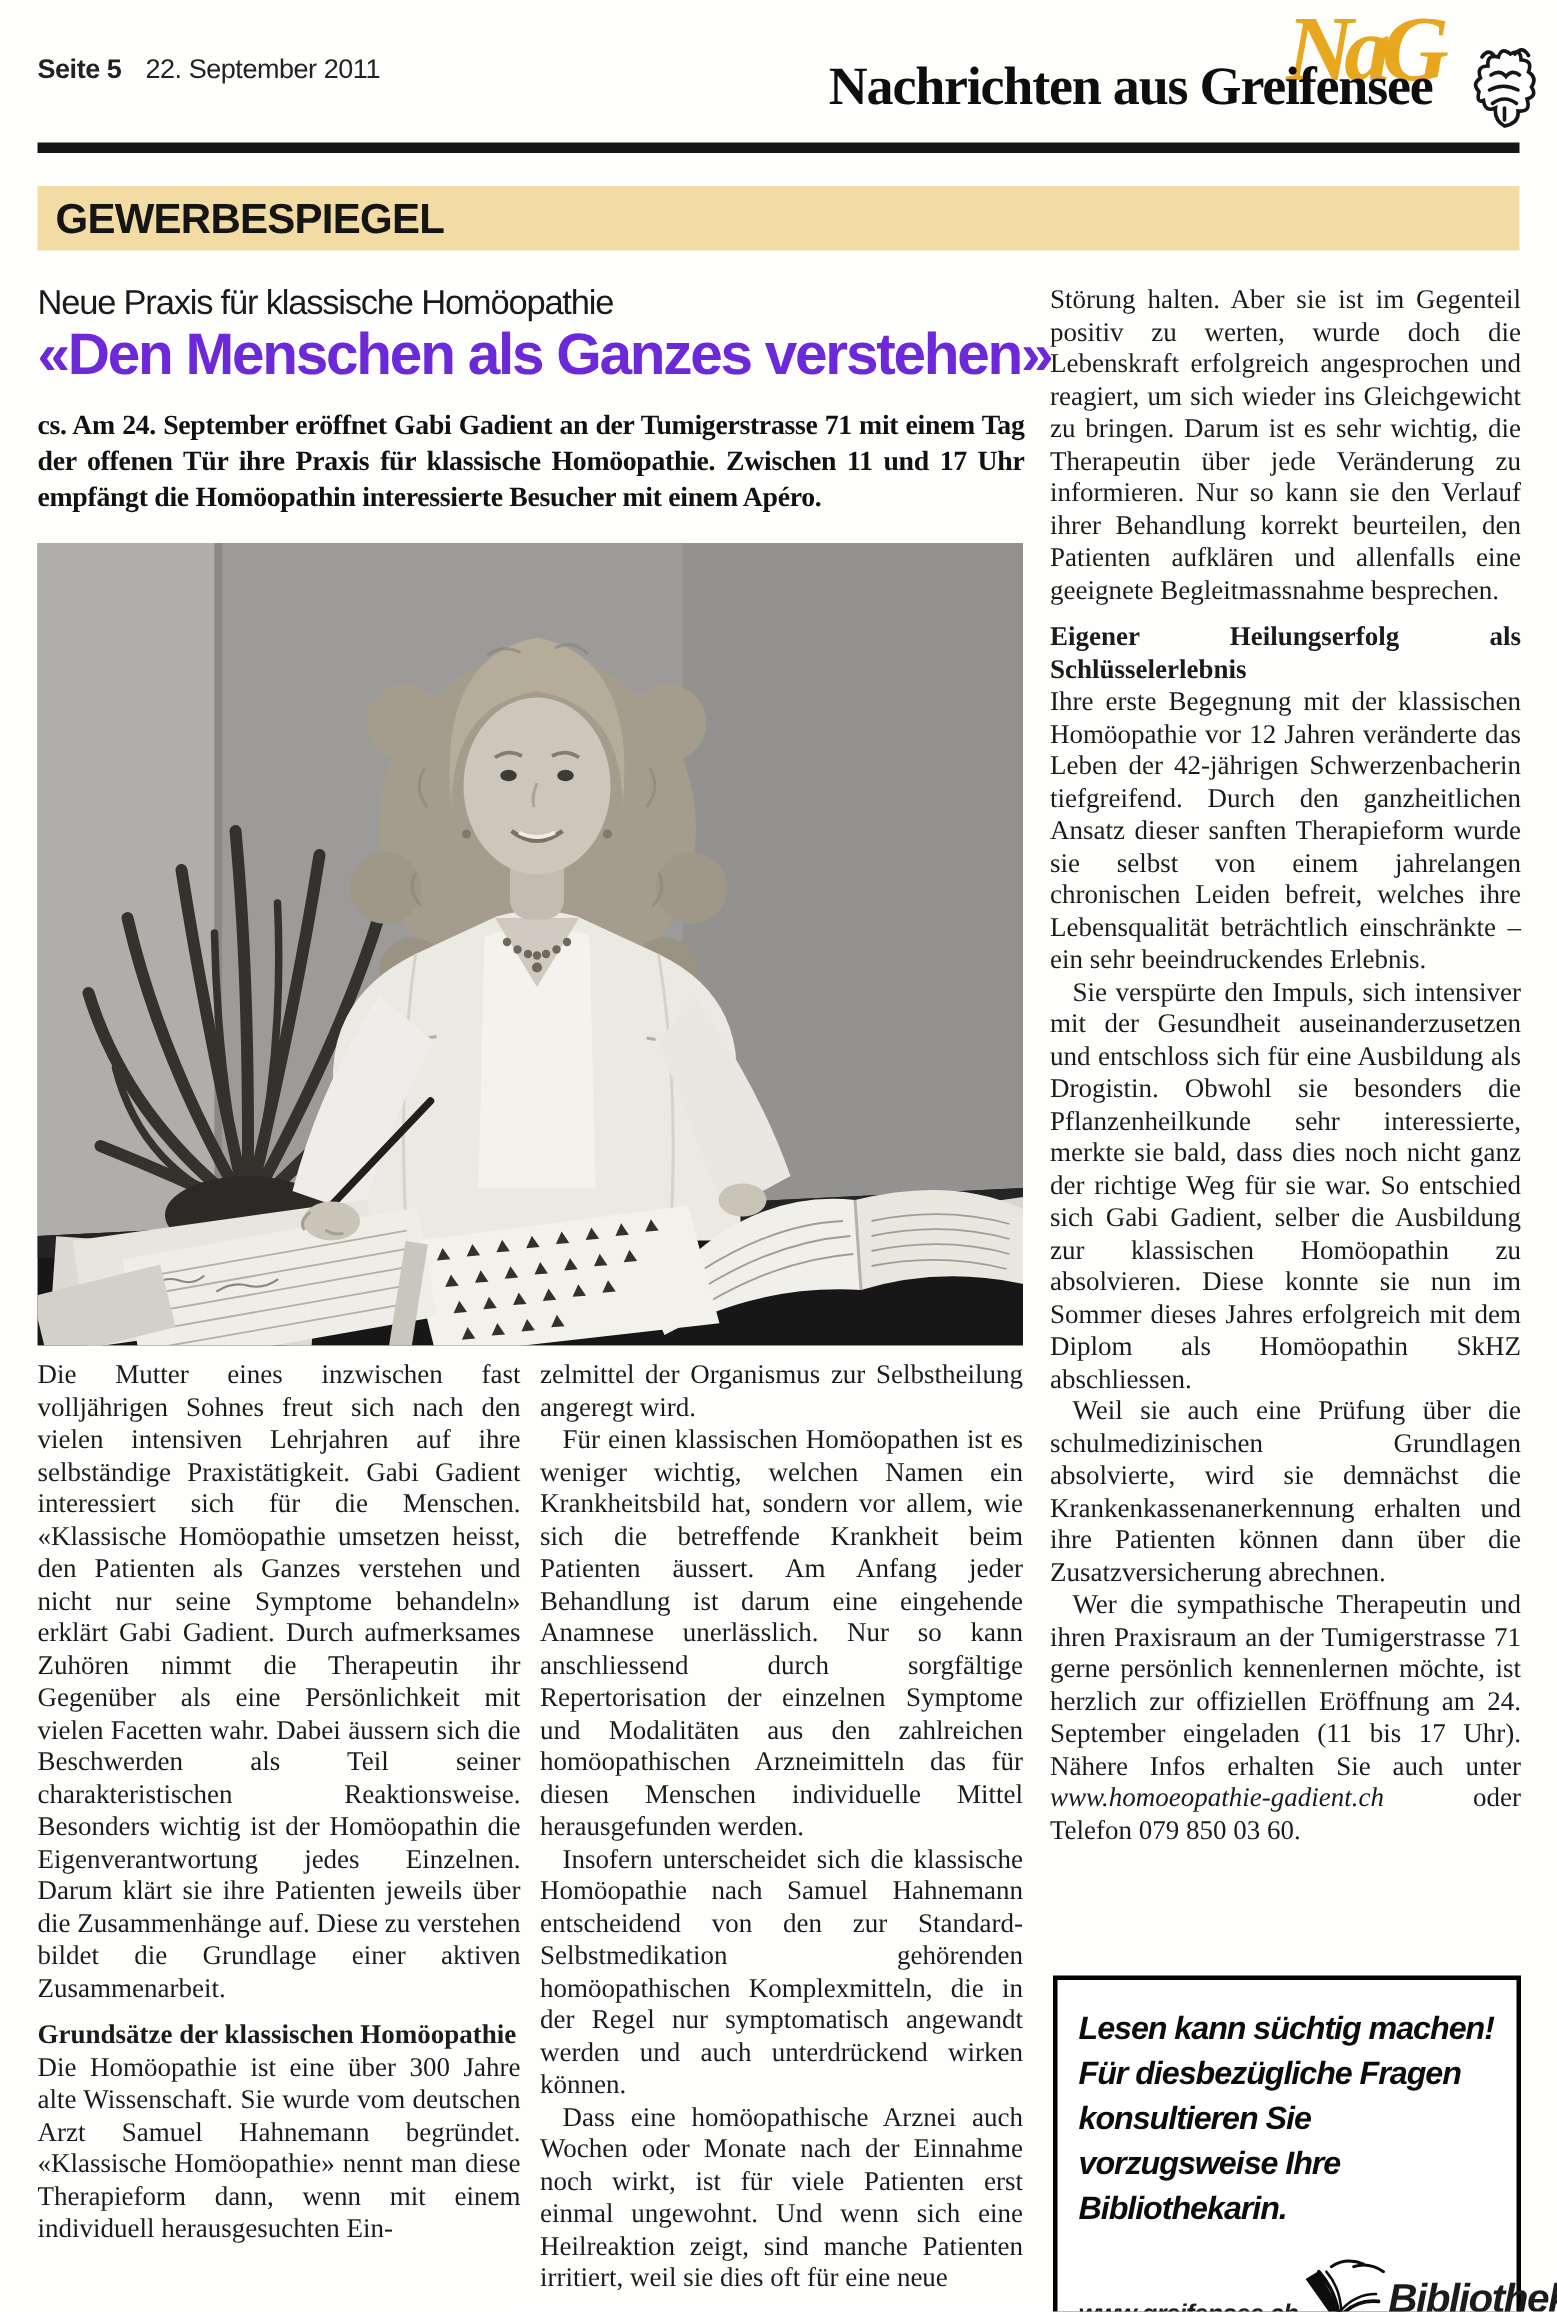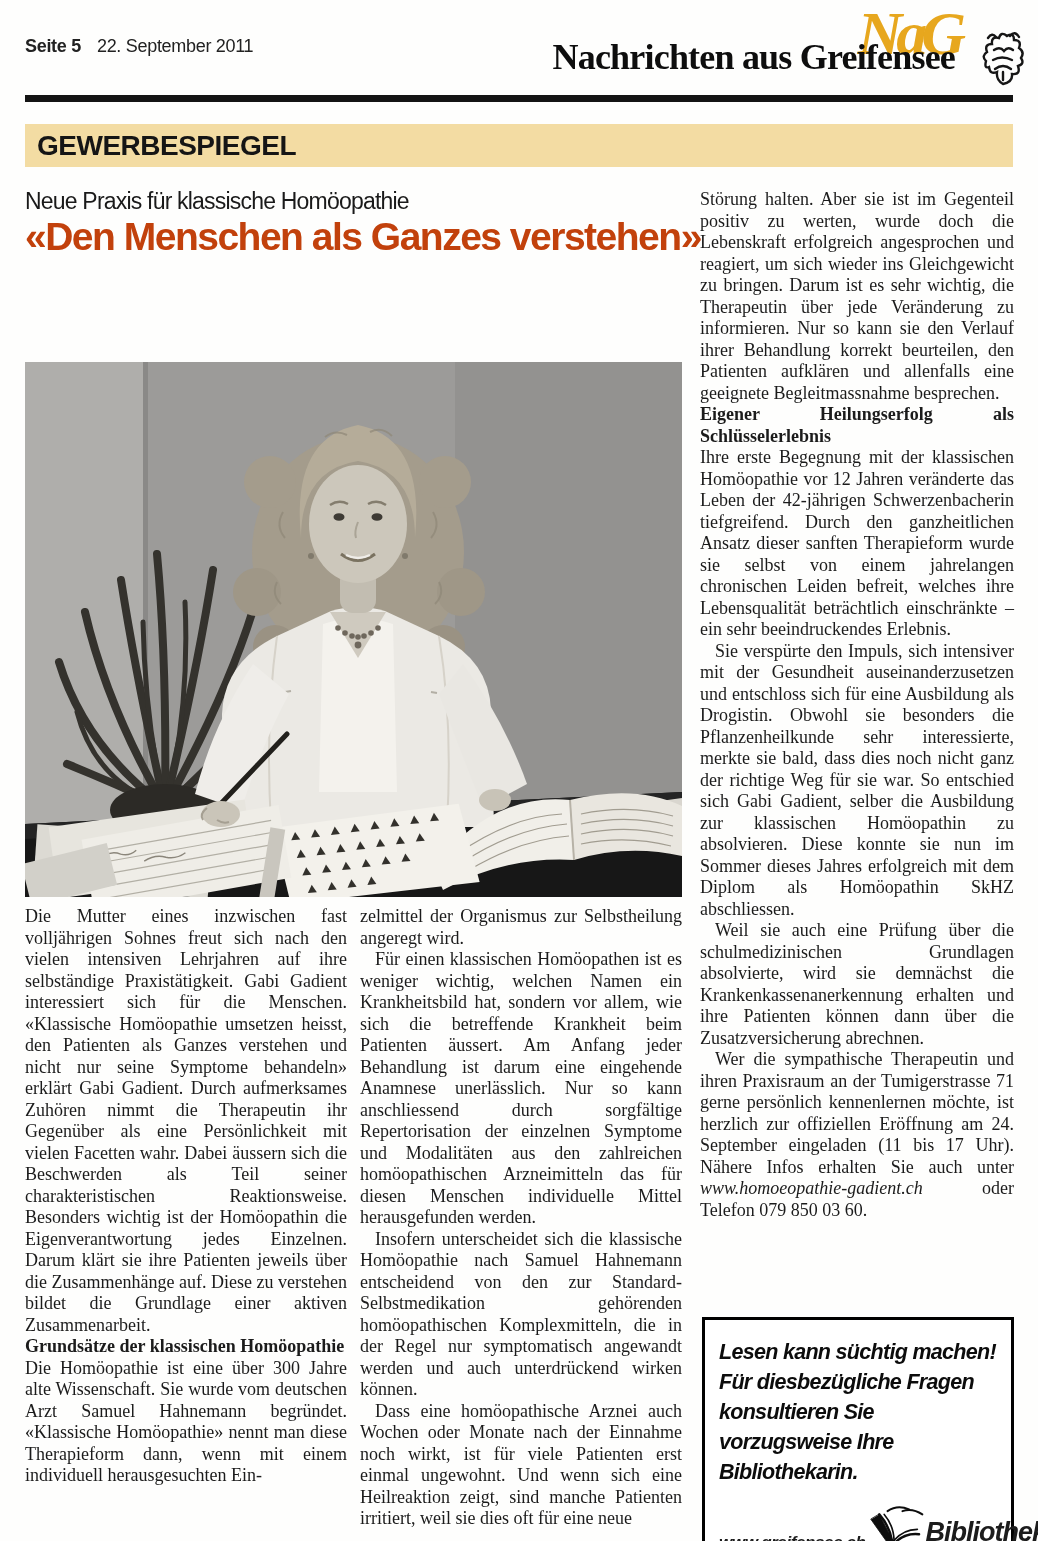--- a/index.html
+++ b/index.html
@@ -28,38 +28,38 @@
   .banner span { display:inline-block; padding:6px 0 0 12px;
             font-family:"Liberation Sans", sans-serif; font-weight:bold;
             font-size:28px; letter-spacing:-0.5px; color:#151515; }
 
   
   .kicker { position:absolute; left:25px; top:188px;
             font-family:"Liberation Sans", sans-serif; font-size:23px;
             letter-spacing:-0.8px; color:#1a1a1a;text-align:center; }
   .headline { position:absolute; left:25px; top:215px;
             font-family:"Liberation Sans", sans-serif; font-weight:bold;
-            font-size:39px; letter-spacing:-1.5px; color:#c2410c; white-space:nowrap; }
+            font-size:39px; letter-spacing:-1.5px; color:#6d28d9; white-space:nowrap; }
   .lead { position:absolute; left:25px; top:272px; width:658px;
           font-weight:bold; font-size:18.5px; line-height:24px;
           text-align:justify; letter-spacing:-0.2px; color:#111; }
 
   
   .photo { position:absolute; left:25px; top:362px; width:657px; height:535px;
            background:#9c9c9c; }
   .photo svg { display:block; width:100%; height:100%; }
 
   
   .col { position:absolute; font-size:18px; line-height:21.5px; text-align:justify;
          hyphens:auto; -webkit-hyphens:auto; color:#1b1b1b; }
   .col1 { left:25px;  top:906px; width:322px; }
   .col2 { left:360px; top:906px; width:322px; }
   .col3 { left:700px; top:189px; width:314px; }
   .col p.indent { text-indent:15px; }
-  .col h3 { font-size:18px; line-height:21.5px; font-weight:bold; }
+  .col h3 { font-size:18px; line-height:21.5px; font-weight:bold; margin-top:10px; }
   .col .site { font-style:italic; }
 
   
   .ad { position:absolute; left:702px; top:1317px; width:312px; height:227px;
         border:3px solid #000; background:#fff; padding:17px 14px 12px 14px;font-style:italic; }
   .ad-text { font-family:"Liberation Sans", sans-serif; font-weight:bold;
              font-size:21.5px; line-height:30px; letter-spacing:-0.7px; color:#0c0c0c; }
   .ad-bottom { display:flex; justify-content:space-between; align-items:flex-end;
                margin-top:16px; }
   .ad-url { font-family:"Liberation Sans", sans-serif; font-weight:bold;
@@ -96,20 +96,21 @@
   </div>
 
   <div class="rule"></div>
 
   <div class="banner">
     <span>GEWERBESPIEGEL</span>
   </div>
 
   <div class="kicker">Neue Praxis für klassische Homöopathie</div>
   <h1 class="headline">«Den Menschen als Ganzes verstehen»</h1>
+  <p class="lead">cs. Am 24. September eröffnet Gabi Gadient an der Tumigerstrasse 71 mit einem Tag der offenen Tür ihre Praxis für klassische Homöopathie. Zwischen 11 und 17 Uhr empfängt die Homöopathin interessierte Besucher mit einem Apéro.</p>
 
   <div class="photo">
     <svg viewBox="0 0 657 535" preserveAspectRatio="none" xmlns="http://www.w3.org/2000/svg">
 
       <rect x="0" y="0" width="657" height="535" fill="#9c9b99"></rect>
       <rect x="0" y="0" width="118" height="535" fill="#afaeab"></rect>
       <rect x="118" y="0" width="5" height="535" fill="#8a8987"></rect>
       <rect x="430" y="0" width="227" height="535" fill="#939290"></rect>
 
       <g stroke="#34322d" fill="none" stroke-linecap="round">

